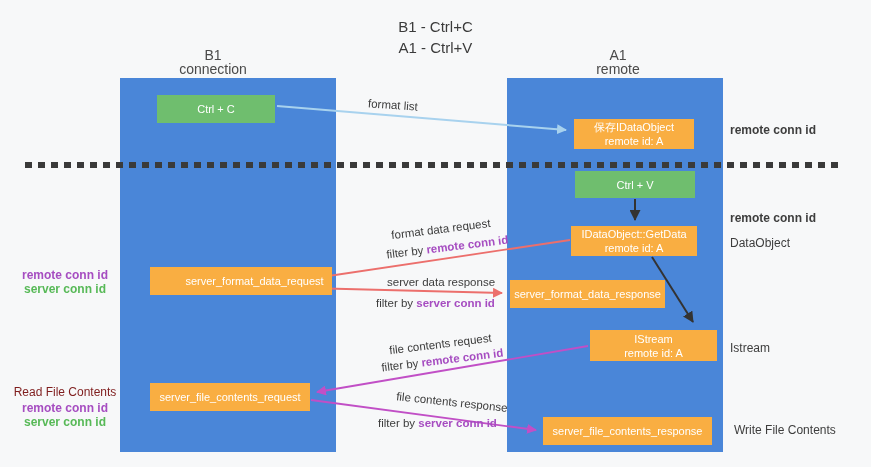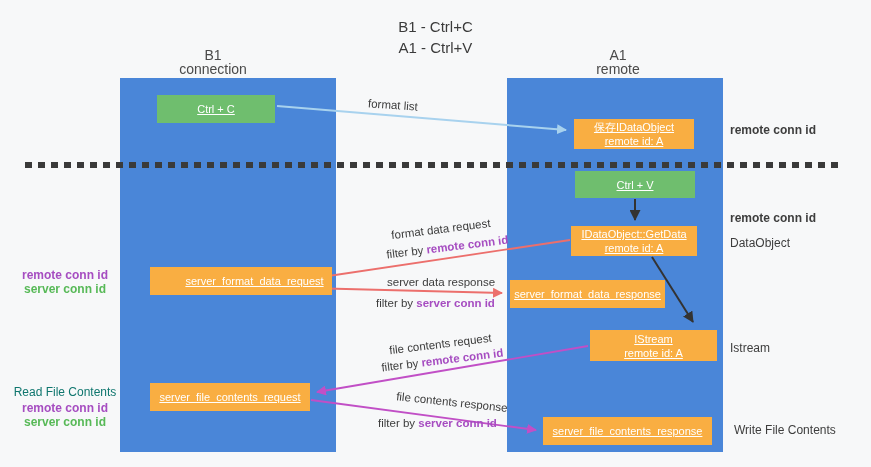--- a/index.html
+++ b/index.html
@@ -4,21 +4,21 @@
 <style>
   html,body{margin:0;padding:0;background:#f7f8f9;font-family:"Liberation Sans",sans-serif;}
   #canvas{position:relative;width:871px;height:467px;background:#f7f8f9;overflow:hidden;}
   .abs{position:absolute;}
   .title{width:871px;top:8px;left:0;text-align:center;color:#3b3b3b;font-size:15px;line-height:21px;margin-top:8px;}
   .lane{background:#4a86d8;top:78px;height:374px;width:216px;}
   .lane-left{left:120px;}
   .lane-right{left:507px;}
   .lane-header{top:48px;width:216px;text-align:center;color:#4a4a4a;font-size:14px;line-height:14px;}
   .box{display:flex;flex-direction:column;align-items:center;justify-content:center;
-       color:#fff;font-size:11px;line-height:14px;text-align:center;white-space:nowrap;text-decoration:underline;}
+       color:#fff;font-size:11px;line-height:14px;text-align:center;white-space:nowrap;}
   .green{background:#6fbe6e;}
   .orange{background:#f9ae42;}
   .dashed-line{top:162px;left:25px;width:813px;height:6px;
        background:repeating-linear-gradient(90deg,#3a3a3a 0 7px,transparent 7px 13px);}
   .mid-label{font-size:11.5px;color:#3d3d3d;white-space:nowrap;}
   .rot-n7{transform:rotate(-7deg);transform-origin:center;}
   .rot-p4{transform:rotate(4deg);transform-origin:center;}
   .rot-p6{transform:rotate(6deg);transform-origin:center;}
   .purple{color:#a64dc1;font-weight:bold;}
   .greent{color:#57b957;font-weight:bold;}
@@ -124,21 +124,21 @@
   <div class="abs mid-label rot-n7" style="left:389px;top:338px;">file contents request</div>
   <div class="abs mid-label rot-n7" style="left:381px;top:354px;"><span>filter by</span> <span class="purple">remote conn id</span></div>
 
   <div class="abs mid-label rot-p6" style="left:396px;top:396px;">file contents response</div>
   <div class="abs mid-label" style="left:378px;top:417px;"><span>filter by</span> <span class="purple">server conn id</span></div>
 
   <div class="abs left-label-block" style="top:268px;">
     <div class="purple">remote conn id</div>
     <div class="greent">server conn id</div>
   </div>
-  <div class="abs left-label-block" style="top:385px;color:#0f766e;">Read File Contents</div>
+  <div class="abs left-label-block" style="top:385px;color:#7f1d1d;">Read File Contents</div>
   <div class="abs left-label-block" style="top:401px;">
     <div class="purple">remote conn id</div>
     <div class="greent">server conn id</div>
   </div>
 
   <div class="abs side-label purple" style="left:730px;top:123px;">remote conn id</div>
   <div class="abs side-label purple" style="left:730px;top:211px;">remote conn id</div>
   <div class="abs side-label" style="left:730px;top:236px;">DataObject</div>
   <div class="abs side-label" style="left:730px;top:341px;">Istream</div>
   <div class="abs side-label" style="left:734px;top:423px;">Write File Contents</div>

